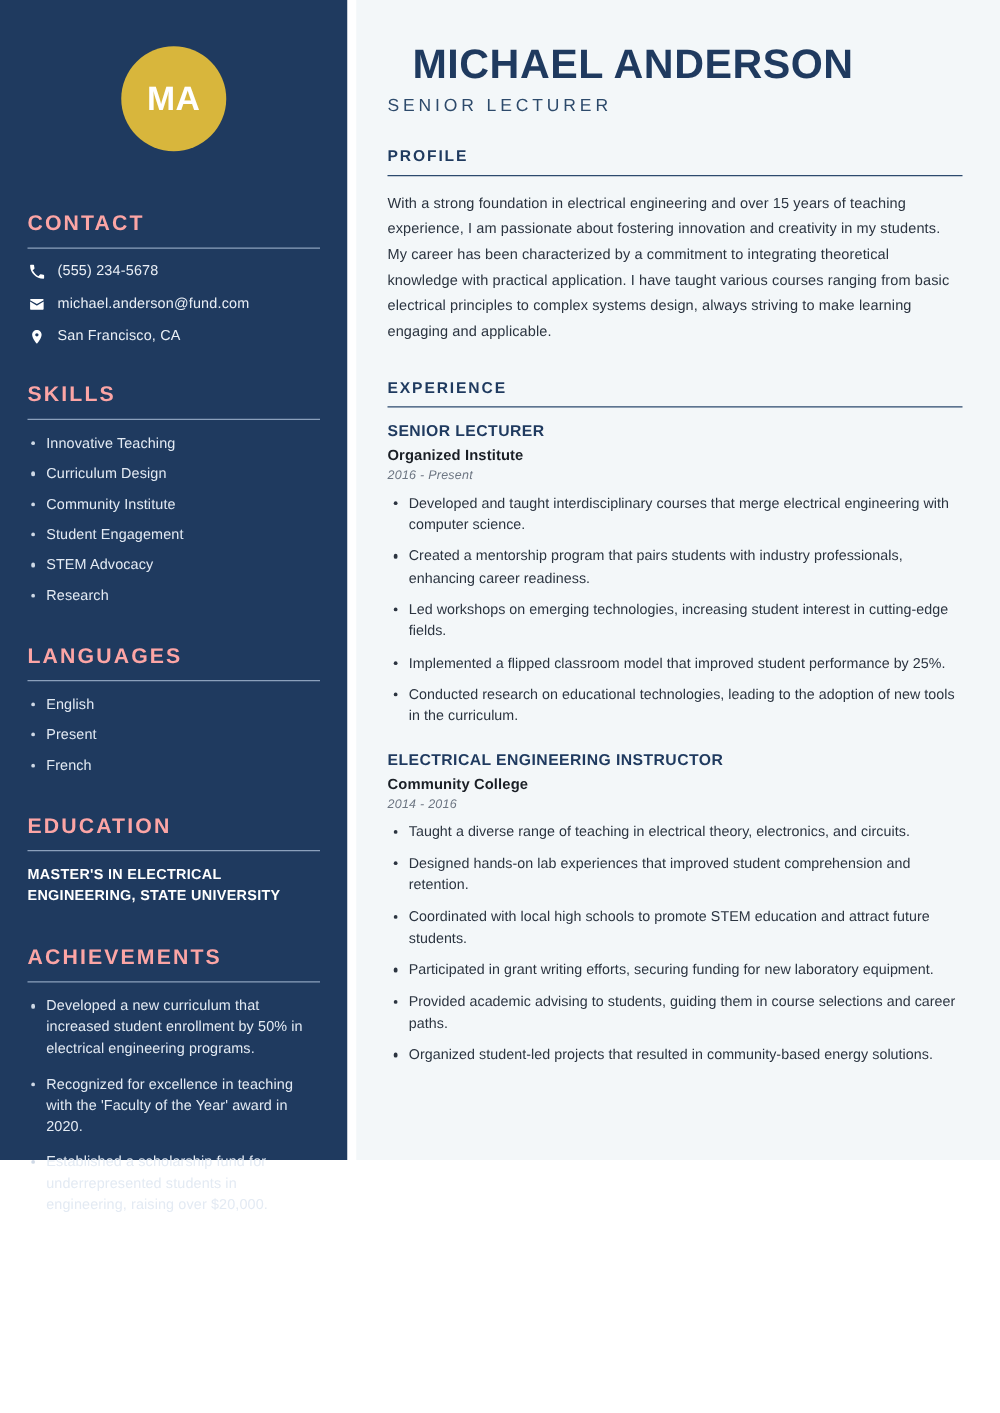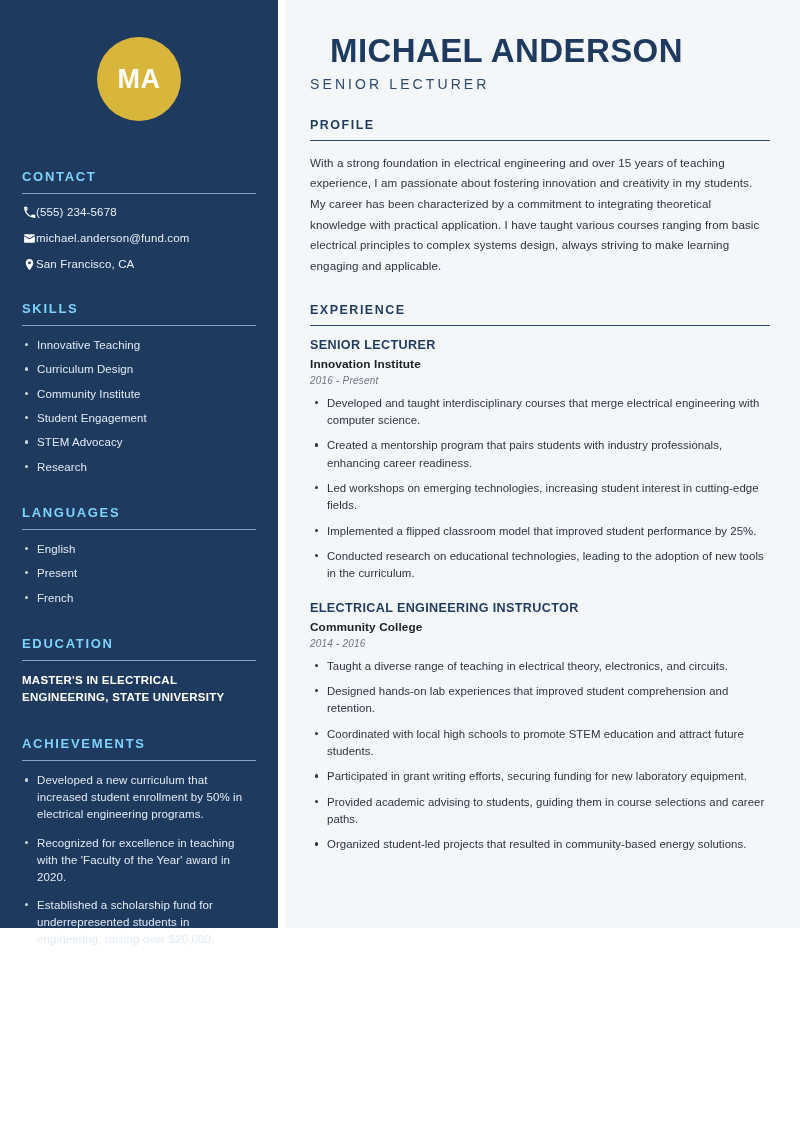--- a/index.html
+++ b/index.html
@@ -24,29 +24,29 @@
     background:#d8b63c;
     display:flex; align-items:center; justify-content:center;
   }
   .avatar-initials {
     font-size:27px; font-weight:700; color:#ffffff; letter-spacing:.5px;
   }
 
   .side-section { margin-top:30px; }
   .side-section.first { margin-top:48px; }
   .side-h {
-    font-size:13px; font-weight:700; letter-spacing:1.7px;
-    color:#7dd3fc; text-transform:uppercase;
+    font-size:17px; font-weight:700; letter-spacing:1.7px;
+    color:#fca5a5; text-transform:uppercase;
   }
   .side-rule {
     height:1px; background:#9fb3cc; margin-top:9px; margin-bottom:11px;
     opacity:.85;
   }
 
-  .contact-row { display:flex; align-items:center; margin-bottom:12px; }
+  .contact-row { display:flex; align-items:center; gap:10px; margin-bottom:12px; }
   .contact-row:last-child { margin-bottom:0; }
   .cicon { width:14px; height:14px; flex:0 0 14px; display:flex; align-items:center; justify-content:center; }
   .cicon svg { width:13px; height:13px; fill:#ffffff; display:block; }
   .contact-txt { font-size:11.5px; color:#e9eef5; letter-spacing:.15px; }
 
   ul.side-list { list-style:none; }
   ul.side-list li {
     position:relative; padding-left:15px;
     font-size:11.5px; color:#e3eaf3; line-height:1.42;
     margin-bottom:8px; letter-spacing:.1px;
@@ -210,21 +210,21 @@
       <div class="main-rule"></div>
       <p class="profile-txt">With a strong foundation in electrical engineering and over 15 years of teaching experience, I am passionate about fostering innovation and creativity in my students. My career has been characterized by a commitment to integrating theoretical knowledge with practical application. I have taught various courses ranging from basic electrical principles to complex systems design, always striving to make learning engaging and applicable.</p>
     </section>
 
     <section class="main-section">
       <div class="main-h">EXPERIENCE</div>
       <div class="main-rule"></div>
 
       <div class="job">
         <div class="job-title">SENIOR LECTURER</div>
-        <div class="job-org">Innovation Institute</div>
+        <div class="job-org">Organized Institute</div>
         <div class="job-dates">2016 - Present</div>
         <ul class="job-bullets">
           <li>Developed and taught interdisciplinary courses that merge electrical engineering with computer science.</li>
           <li>Created a mentorship program that pairs students with industry professionals, enhancing career readiness.</li>
           <li>Led workshops on emerging technologies, increasing student interest in cutting-edge fields.</li>
           <li>Implemented a flipped classroom model that improved student performance by 25%.</li>
           <li>Conducted research on educational technologies, leading to the adoption of new tools in the curriculum.</li>
         </ul>
       </div>
 

